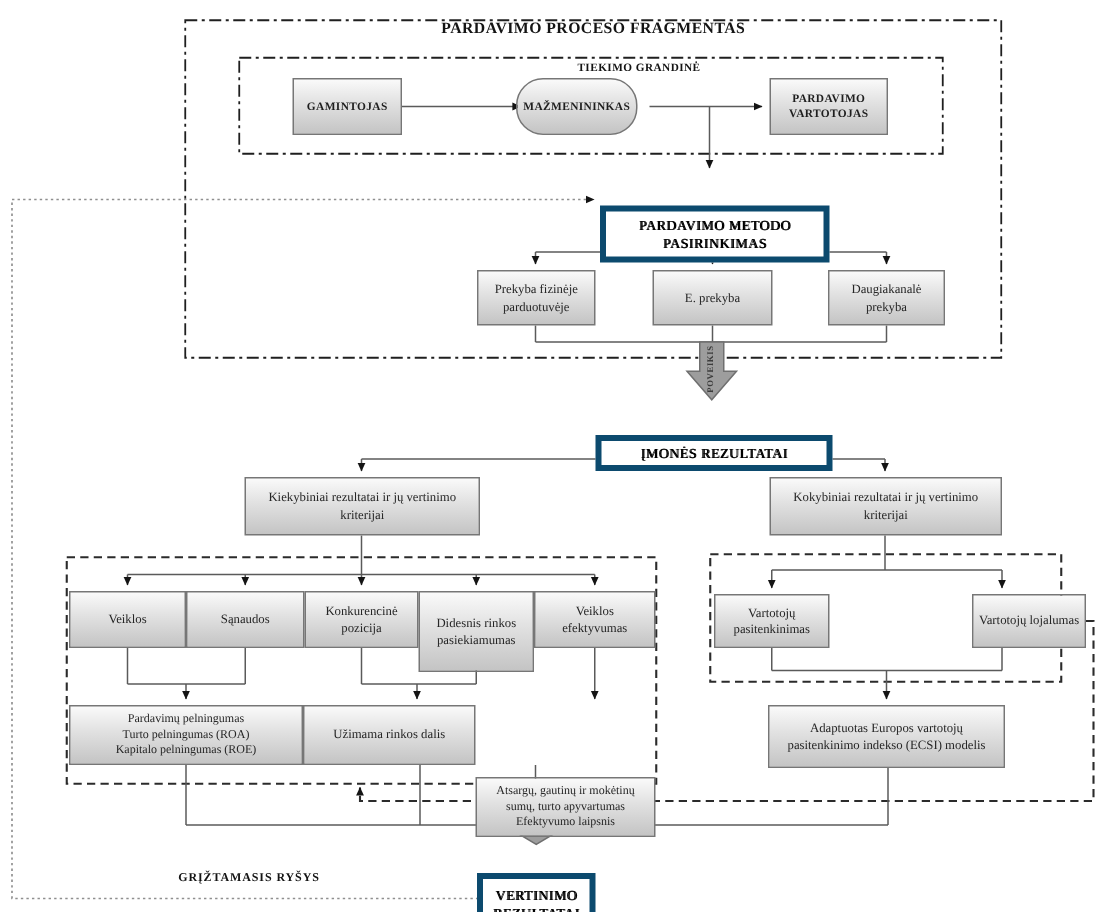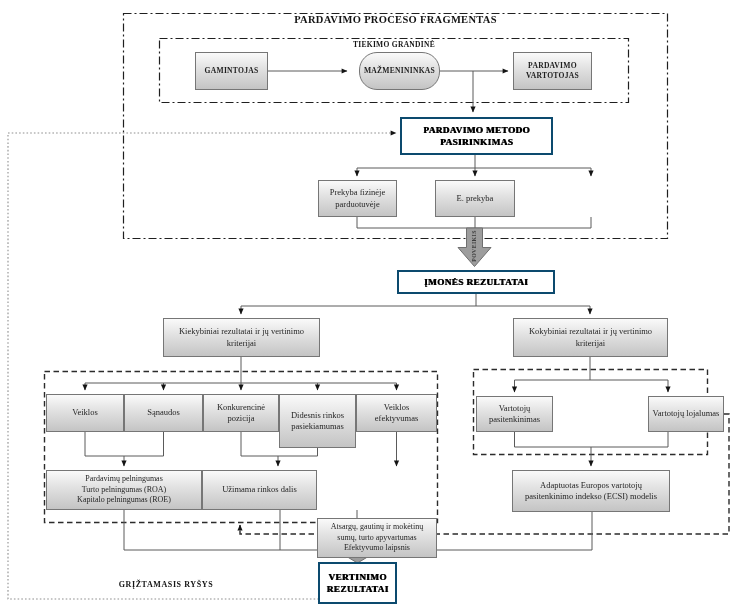--- a/index.html
+++ b/index.html
@@ -18,22 +18,22 @@
     text-align:center;white-space:pre-line;line-height:1.3;color:#262626;
   }
   .gray{
     background:linear-gradient(180deg,#fafafa 0%,#e2e2e2 42%,#c4c4c4 100%);
     border:1px solid #767676;
   }
   .caps{font-weight:bold;font-size:7.6px;letter-spacing:.25px;color:#1e1e1e;}
   .t85{font-size:8.5px;}
   .t8{font-size:8px;}
   .bold-frame{
-    background:#fff;border:2px solid #0c4a6e;font-weight:bold;font-size:9.2px;
-    letter-spacing:.4px;color:#000;text-shadow:.7px 0 0 #000;line-height:1.35;
+    background:#fff;border:4px solid #0c4a6e;font-weight:normal;font-size:9.2px;
+    letter-spacing:.4px;color:#000;text-shadow:.7px 0 0 #000;line-height:1.35;margin-top:20px;
   }
   .lbl{position:absolute;font-weight:bold;color:#141414;text-align:center;}
   .title-lbl{font-size:10.5px;letter-spacing:.3px;}
   .sub-lbl{font-size:7.5px;letter-spacing:.3px;}
   .feedback-lbl{font-size:8px;letter-spacing:.6px;}
   .impact-label{
     position:absolute;left:474px;top:246px;transform:translate(-50%,-50%) rotate(-90deg);
     font-size:5.8px;font-weight:bold;color:#3c3c3c;letter-spacing:.4px;white-space:nowrap;
   }
 </style>
@@ -119,33 +119,35 @@
       <line x1="514.5" y1="447" x2="668" y2="447" class="solid"></line>
       <line x1="591" y1="447" x2="591" y2="466" class="solid" marker-end="url(#ah)"></line>
     </g>
 
     <polygon points="466.5,228 482.5,228 482.5,247.5 491,247.5 474.5,266.5 458,247.5 466.5,247.5" class="grayarrow"></polygon>
     <polygon points="351,549.5 364,549.5 364,555.5 370,555.5 357.5,563 345,555.5 351,555.5" class="grayarrow"></polygon>
   </svg>
 
   <div class="lbl title-lbl" style="left:123px;top:14px;width:545px;">PARDAVIMO PROCESO FRAGMENTAS</div>
 
-  <div class="lbl sub-lbl" style="left:159px;top:40px;width:470px;">TIEKIMO GRANDINĖ</div>
+  <div class="lbl sub-lbl" style="left:159px;top:40px;width:470px;padding-left:32px;">TIEKIMO GRANDINĖ</div>
 
   <div class="node gray caps" style="left:195px;top:52px;width:73px;height:38px;">GAMINTOJAS</div>
-  <div class="node gray caps" style="left:359px;top:52px;width:81px;height:38px;border-radius:18px;">MAŽMENININKAS</div>
+  <div class="node gray caps" style="left:344px;top:52px;width:81px;height:38px;border-radius:18px;">MAŽMENININKAS</div>
   <div class="node gray caps" style="left:513px;top:52px;width:79px;height:38px;">PARDAVIMO
 VARTOTOJAS</div>
 
   <div class="node bold-frame" style="left:400px;top:117px;width:153px;height:38px;">PARDAVIMO METODO
 PASIRINKIMAS</div>
 
   <div class="node gray t85" style="left:318px;top:180px;width:79px;height:37px;">Prekyba fizinėje
 parduotuvėje</div>
   <div class="node gray t85" style="left:435px;top:180px;width:80px;height:37px;">E. prekyba</div>
+  <div class="node gray t85" style="left:552px;top:180px;width:78px;height:37px;">Daugiakanalė
+prekyba</div>
 
   <div class="impact-label">POVEIKIS</div>
 
   <div class="node bold-frame" style="left:397px;top:270px;width:158px;height:24px;">ĮMONĖS REZULTATAI</div>
 
   <div class="node gray t85" style="left:163px;top:318px;width:157px;height:39px;">Kiekybiniai rezultatai ir jų vertinimo
 kriterijai</div>
   <div class="node gray t85" style="left:513px;top:318px;width:155px;height:39px;">Kokybiniai rezultatai ir jų vertinimo
 kriterijai</div>
 

